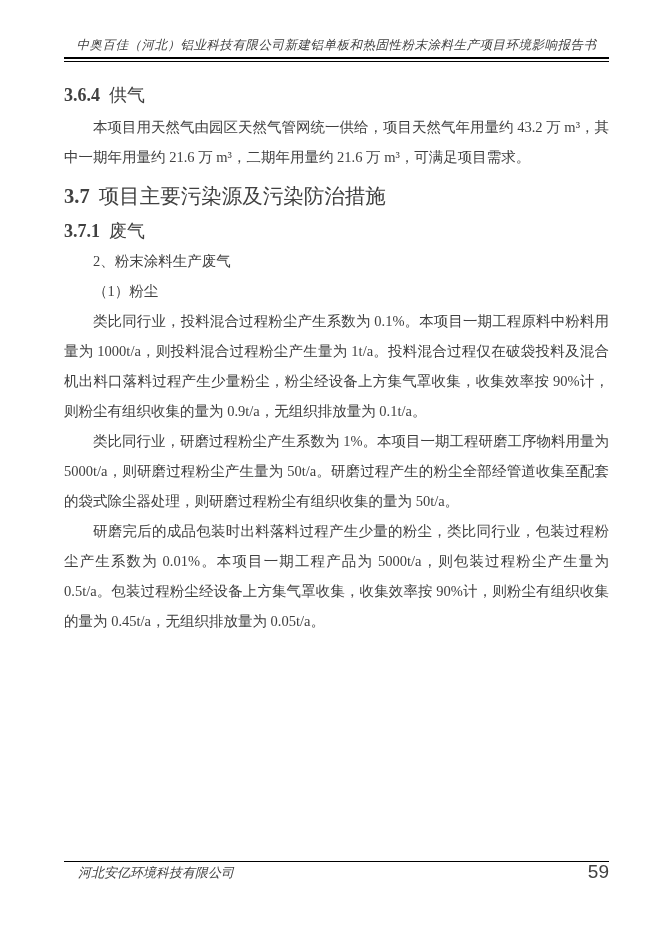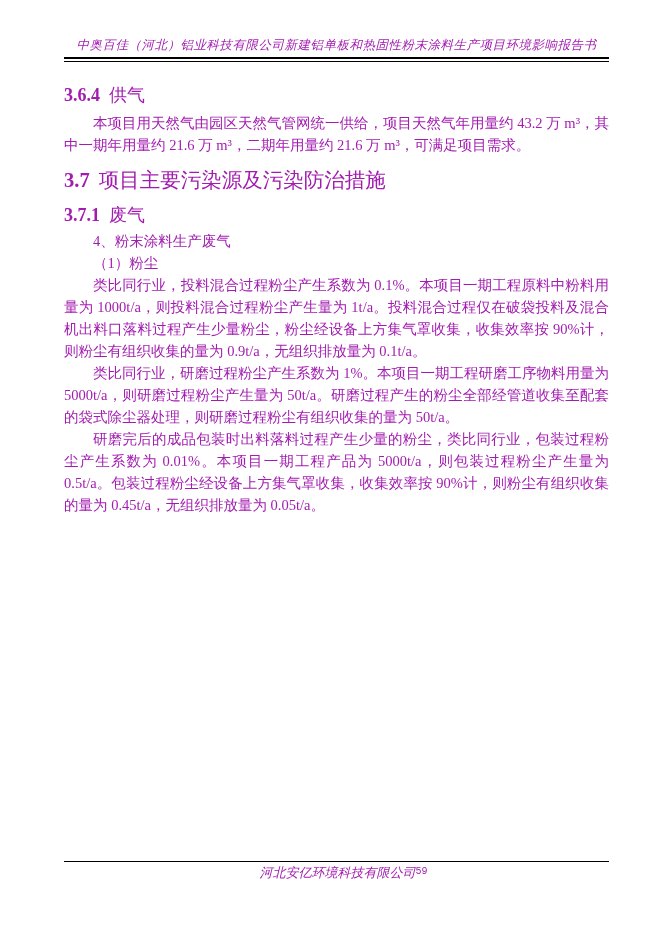--- a/index.html
+++ b/index.html
@@ -6,21 +6,21 @@
     margin: 0;
     padding: 0;
     background: #ffffff;
   }
   .page {
     position: relative;
     width: 665px;
     height: 931px;
     background: #ffffff;
     overflow: hidden;
-    color: #a21caf;
+    color: #404040;
     font-family: "Liberation Serif", serif;
   }
   .inner {
     padding: 36px 56px 0 64px;
   }
   
   .doc-header-title {
     font-family: "DejaVu Serif", serif;
     font-style: italic;
     font-size: 12.5px;
@@ -55,47 +55,47 @@
   }
   .htxt {
     font-family: "Liberation Sans", sans-serif;
     font-weight: normal;
     margin-left: 9px;
   }
   
   .para {
     margin: 0;
     font-size: 14.5px;
-    line-height: 22px;
+    line-height: 30px;
     text-align: justify;
     text-indent: 2em;
     font-family: "Liberation Serif", serif;
   }
   
   .doc-footer {
     position: absolute;
     left: 64px;
     right: 56px;
     top: 861px;
     border-top: 1.5px solid #000;
     display: flex;
-    justify-content: center;
+    justify-content: space-between;
     align-items: flex-start;
     padding-top: 2px;
   }
   .footer-company {
     font-family: "DejaVu Serif", serif;
     font-style: italic;
     font-size: 13px;
     line-height: 18px;
     margin-left: 14px;
   }
   .footer-page-number {
-    font-family: Liberation Mono, monospace;
-    font-size: 10px;
+    font-family: Liberation Sans, sans-serif;
+    font-size: 19px;
     line-height: 16px;
   }
 </style>
 </head>
 <body>
 
 <div class="page">
   <div class="inner">
 
     <div>
@@ -105,21 +105,21 @@
 
     <h3 class="h-l3"><span class="hnum">3.6.4</span><span class="htxt">供气</span></h3>
 
     <p class="para">本项目用天然气由园区天然气管网统一供给，项目天然气年用量约 43.2 万 m³，其中一期年用量约 21.6 万 m³，二期年用量约 21.6 万 m³，可满足项目需求。</p>
 
     <h2 class="h-l2"><span class="hnum">3.7</span><span class="htxt">项目主要污染源及污染防治措施</span></h2>
 
     <h3 class="h-l3 second"><span class="hnum">3.7.1</span><span class="htxt">废气</span></h3>
 
 
-    <p class="para">4、粉末涂料生产废气</p>
+    <p class="para">2、粉末涂料生产废气</p>
 
 
     <p class="para">（1）粉尘</p>
 
     <p class="para">类比同行业，投料混合过程粉尘产生系数为 0.1%。本项目一期工程原料中粉料用量为 1000t/a，则投料混合过程粉尘产生量为 1t/a。投料混合过程仅在破袋投料及混合机出料口落料过程产生少量粉尘，粉尘经设备上方集气罩收集，收集效率按 90%计，则粉尘有组织收集的量为 0.9t/a，无组织排放量为 0.1t/a。</p>
 
     <p class="para">类比同行业，研磨过程粉尘产生系数为 1%。本项目一期工程研磨工序物料用量为 5000t/a，则研磨过程粉尘产生量为 50t/a。研磨过程产生的粉尘全部经管道收集至配套的袋式除尘器处理，则研磨过程粉尘有组织收集的量为 50t/a。</p>
 
     <p class="para">研磨完后的成品包装时出料落料过程产生少量的粉尘，类比同行业，包装过程粉尘产生系数为 0.01%。本项目一期工程产品为 5000t/a，则包装过程粉尘产生量为 0.5t/a。包装过程粉尘经设备上方集气罩收集，收集效率按 90%计，则粉尘有组织收集的量为 0.45t/a，无组织排放量为 0.05t/a。</p>
 

